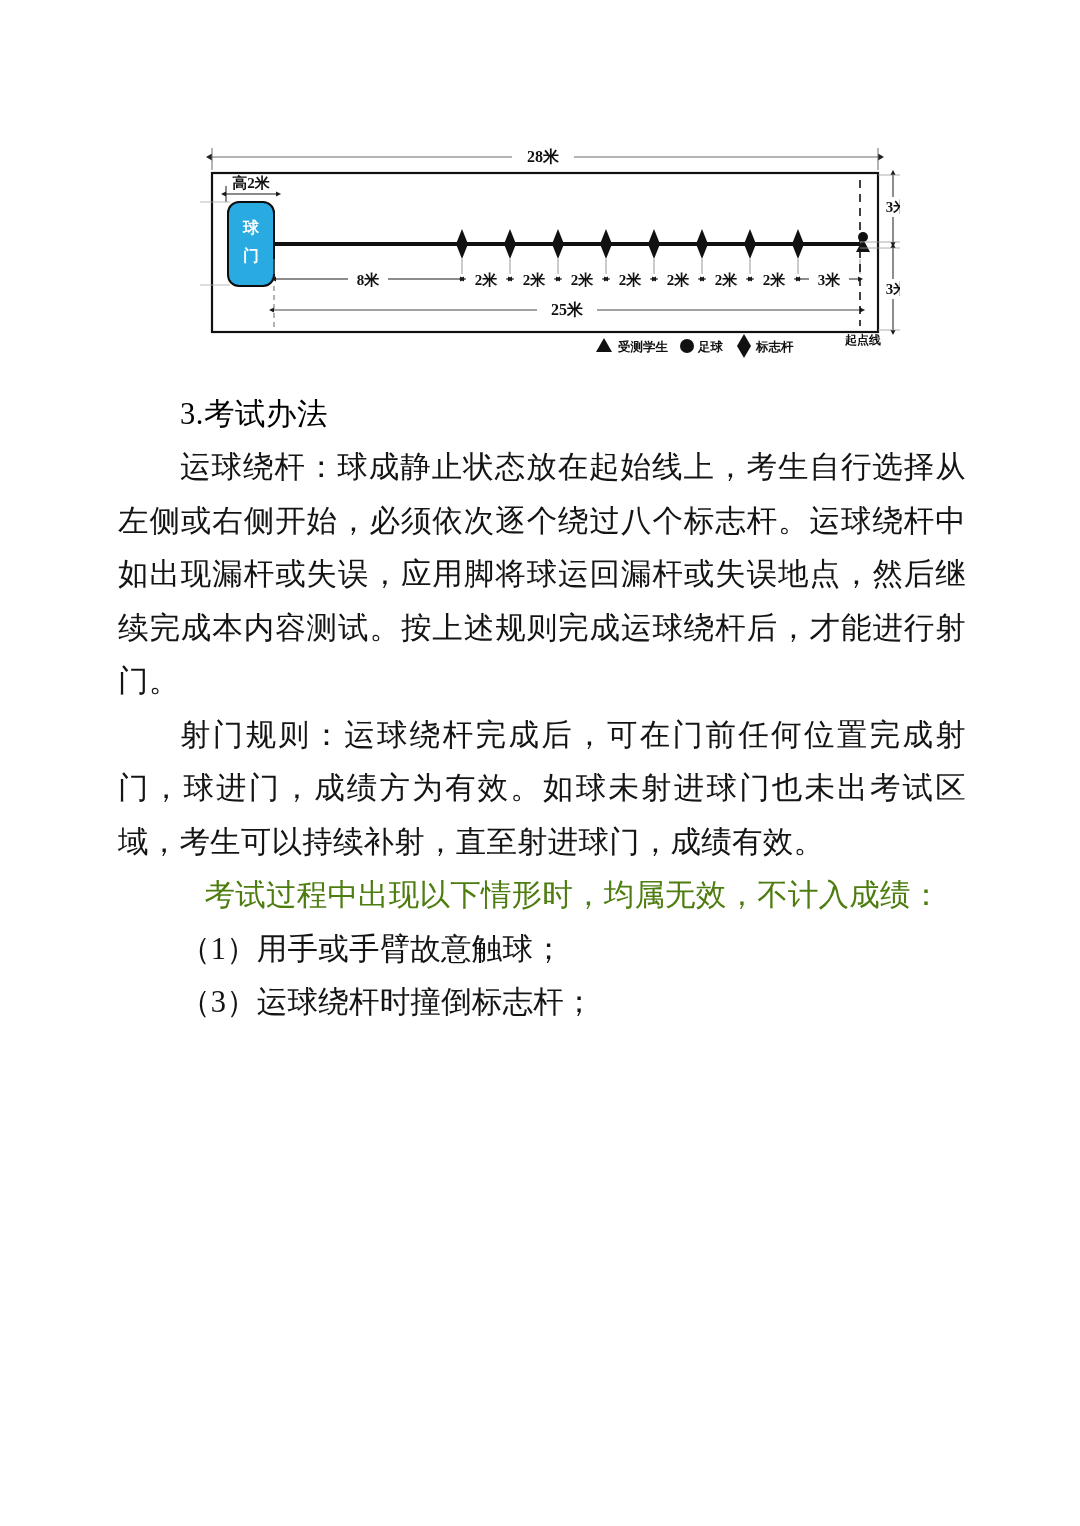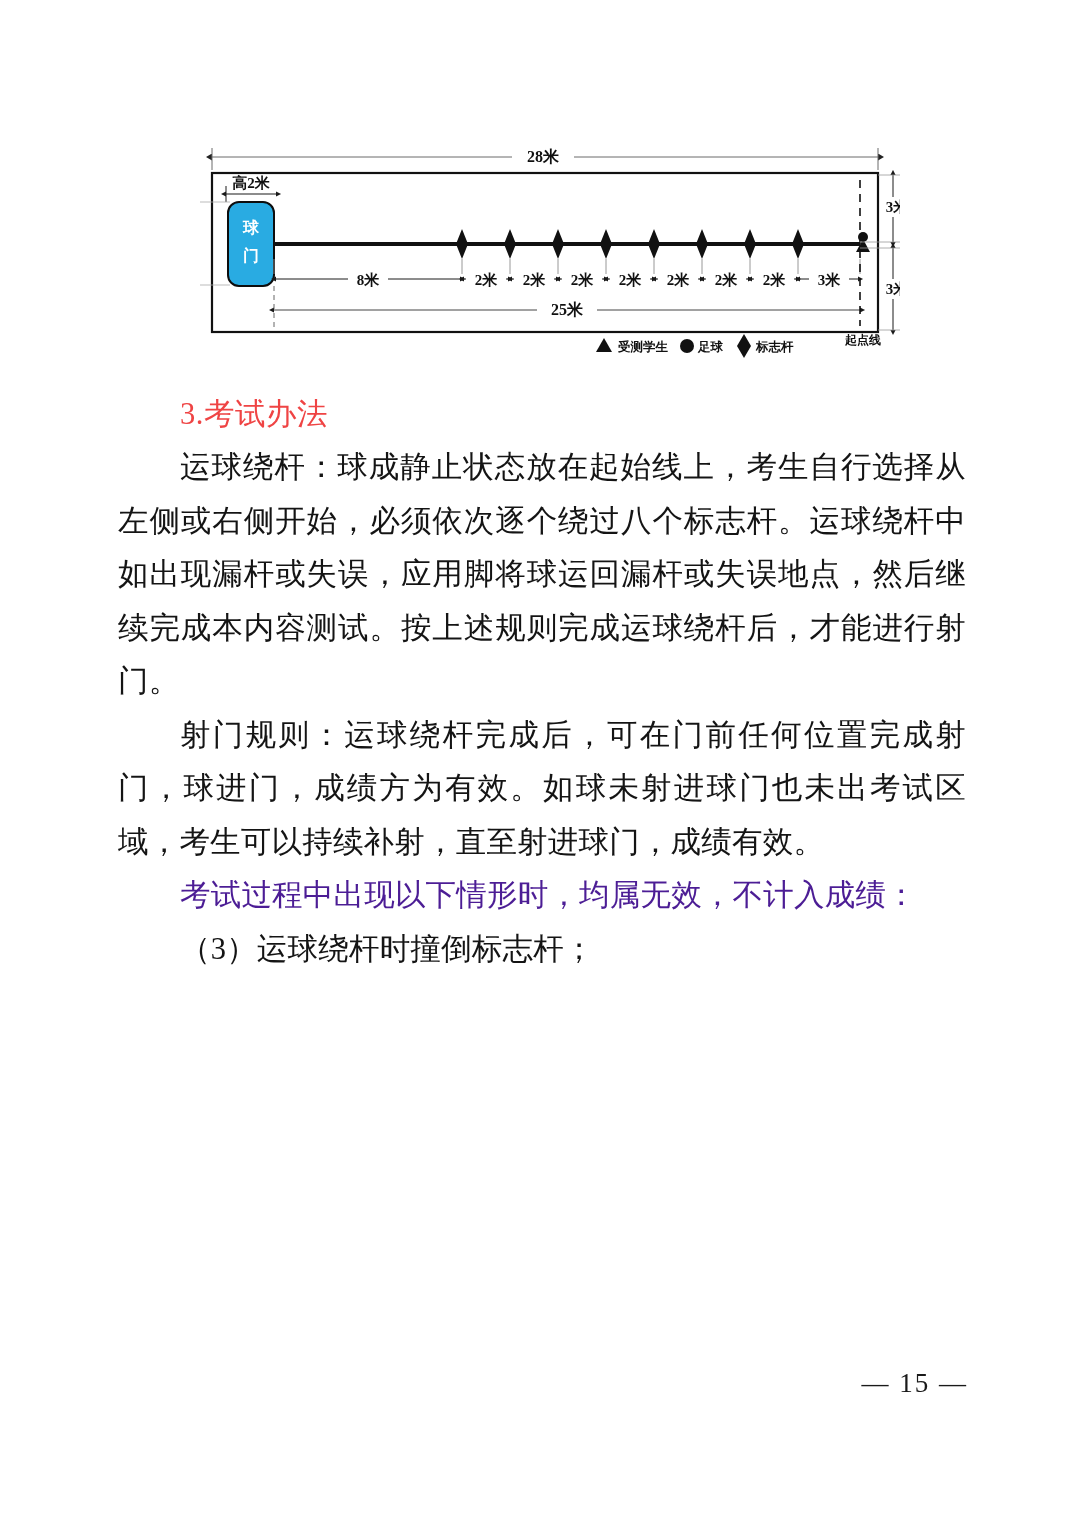--- a/index.html
+++ b/index.html
@@ -29,21 +29,21 @@
   
   .content {
     position: absolute;
     left: 118px;
     top: 388px;
     width: 848px;
   }
   .heading {
     font-size: 30.5px;
     line-height: 53px;
-    color: #ef4444;
+    color: #000000;
     margin: 0 0 0 0;
     padding-left: 62px;
     letter-spacing: 0.5px;
     white-space: nowrap;
   }
   .para {
     font-size: 30.5px;
     line-height: 53.5px;
     color: #141414;
     margin: 0;
@@ -57,25 +57,26 @@
     line-height: 53.5px;
     color: #141414;
     margin: 0;
     padding-left: 62px;
     letter-spacing: 0.2px;
     white-space: nowrap;
   }
   .plain {
     font-size: 30.5px;
     line-height: 53.5px;
-    color: #4c1d95;
+    color: #4d7c0f;
     margin: 0;
     padding-left: 62px;
     letter-spacing: 0.2px;
     white-space: nowrap;
+    text-align: center;
   }
 
   
   .page-number {
     position: absolute;
     left: 0;
     top: 1368px;
     width: 968px;
     text-align: right;
     font-size: 27px;
@@ -248,19 +249,19 @@
     <p class="heading">3.考试办法</p>
 
 
     <p class="para">运球绕杆：球成静止状态放在起始线上，考生自行选择从左侧或右侧开始，必须依次逐个绕过八个标志杆。运球绕杆中如出现漏杆或失误，应用脚将球运回漏杆或失误地点，然后继续完成本内容测试。按上述规则完成运球绕杆后，才能进行射门。</p>
 
     <p class="para">射门规则：运球绕杆完成后，可在门前任何位置完成射门，球进门，成绩方为有效。如球未射进球门也未出考试区域，考生可以持续补射，直至射进球门，成绩有效。</p>
 
 
     <p class="plain">考试过程中出现以下情形时，均属无效，不计入成绩：</p>
 
+    <p class="list-item">（1）用手或手臂故意触球；</p>
     <p class="list-item">（3）运球绕杆时撞倒标志杆；</p>
 
   </div>
 
-  <div class="page-number">— 15 —</div>
 
 </div>
 
 </body></html>

